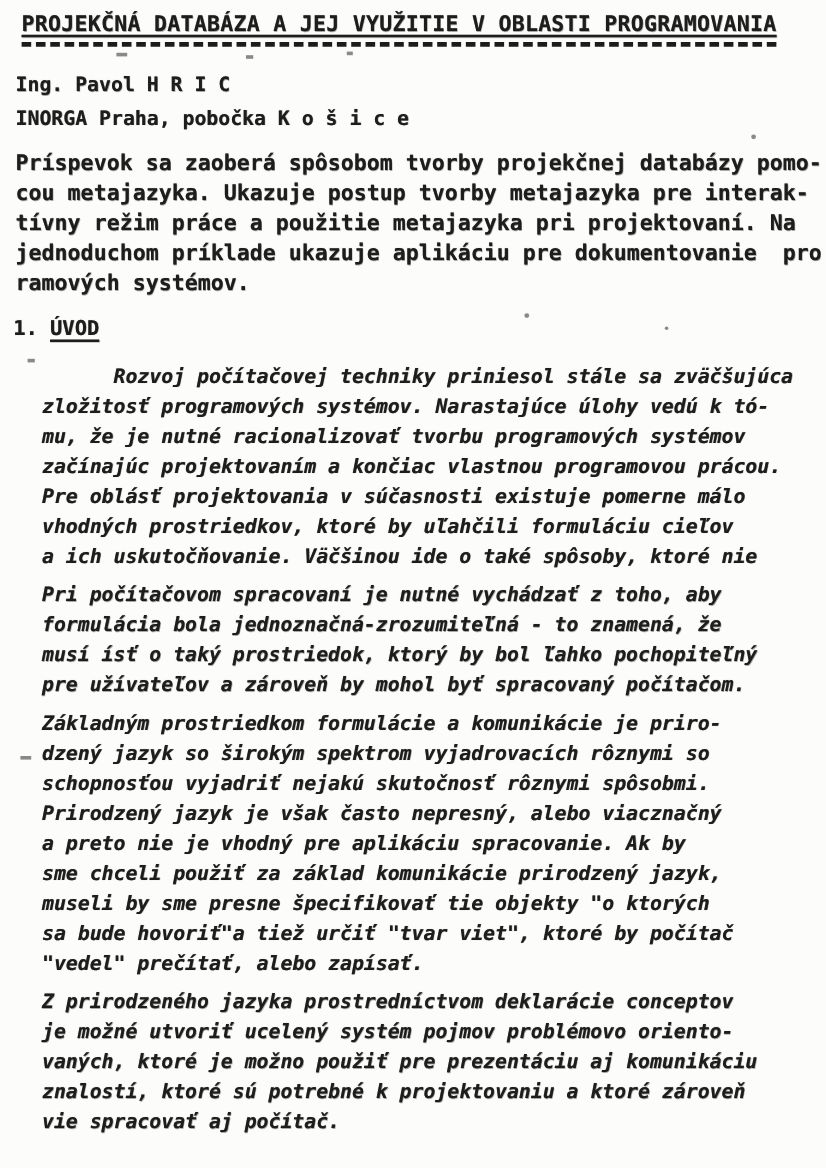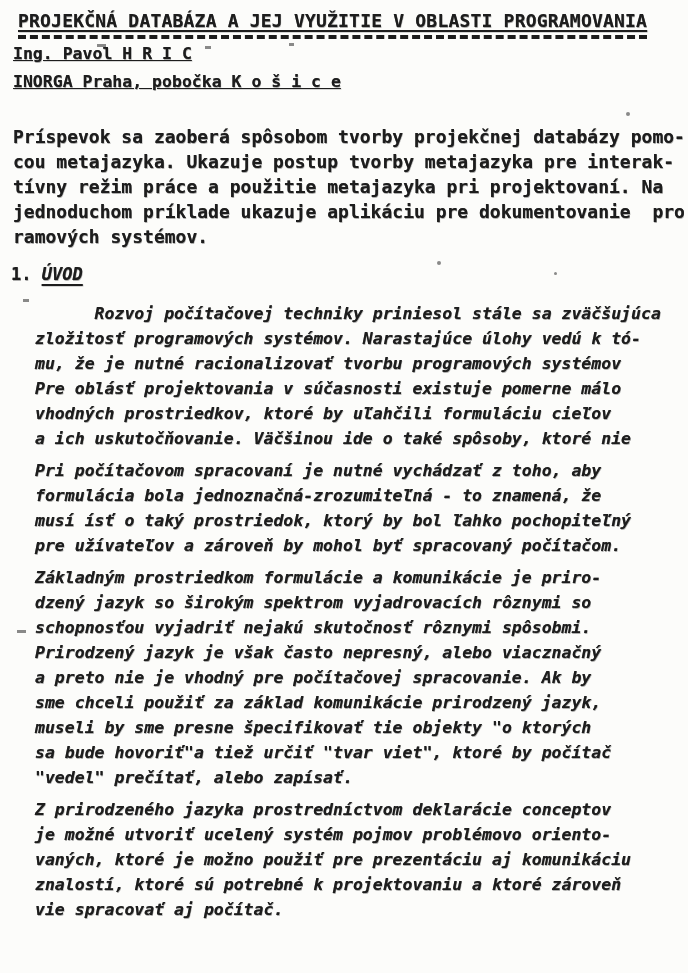--- a/index.html
+++ b/index.html
@@ -30,23 +30,22 @@
     font-size: 18px;
     letter-spacing: 0.2px;
     text-decoration: underline;
     text-decoration-thickness: 2px;
     text-underline-offset: 3px;
     white-space: pre;
   }
   .author {
     position: absolute;
     left: 13px;
-    top: 40px;
+    top: 57px;
     font-size: 16.5px;
-    text-decoration: underline;
   }
   .author .aline {
     height: 28px;
     line-height: 28px;
     white-space: pre;
   }
   .abstract {
     position: absolute;
     left: 13px;
     top: 124px;
@@ -56,21 +55,20 @@
     position: absolute;
     left: 11px;
     top: 264px;
     font-size: 17px;
     white-space: pre;
   }
   .hul {
     text-decoration: underline;
     text-decoration-thickness: 2px;
     text-underline-offset: 4px;
-    font-style: italic;
   }
   .bodytext {
     position: absolute;
     left: 35px;
     top: 301px;
     font-size: 16.5px;
   }
   .para { margin-bottom: 7px; font-style: italic; }
   .tline {
     height: 25px;
@@ -106,36 +104,37 @@
       <div class="tline">ramových systémov.</div>
     </div>
 
   <div class="sec-heading"><span>1. </span><span class="hul">ÚVOD</span></div>
 
   <div class="bodytext">
     <div class="para">
         <div class="tline">      Rozvoj počítačovej techniky priniesol stále sa zväčšujúca</div>
         <div class="tline">zložitosť programových systémov. Narastajúce úlohy vedú k tó-</div>
         <div class="tline">mu, že je nutné racionalizovať tvorbu programových systémov</div>
+        <div class="tline">začínajúc projektovaním a končiac vlastnou programovou prácou.</div>
         <div class="tline">Pre oblásť projektovania v súčasnosti existuje pomerne málo</div>
         <div class="tline">vhodných prostriedkov, ktoré by uľahčili formuláciu cieľov</div>
         <div class="tline">a ich uskutočňovanie. Väčšinou ide o také spôsoby, ktoré nie</div>
       </div>
     <div class="para">
         <div class="tline">Pri počítačovom spracovaní je nutné vychádzať z toho, aby</div>
         <div class="tline">formulácia bola jednoznačná-zrozumiteľná - to znamená, že</div>
         <div class="tline">musí ísť o taký prostriedok, ktorý by bol ľahko pochopiteľný</div>
         <div class="tline">pre užívateľov a zároveň by mohol byť spracovaný počítačom.</div>
       </div>
     <div class="para">
         <div class="tline">Základným prostriedkom formulácie a komunikácie je priro-</div>
         <div class="tline">dzený jazyk so širokým spektrom vyjadrovacích rôznymi so</div>
         <div class="tline">schopnosťou vyjadriť nejakú skutočnosť rôznymi spôsobmi.</div>
         <div class="tline">Prirodzený jazyk je však často nepresný, alebo viacznačný</div>
-        <div class="tline">a preto nie je vhodný pre počítačovej spracovanie. Ak by</div>
+        <div class="tline">a preto nie je vhodný pre aplikáciu spracovanie. Ak by</div>
         <div class="tline">sme chceli použiť za základ komunikácie prirodzený jazyk,</div>
         <div class="tline">museli by sme presne špecifikovať tie objekty "o ktorých</div>
         <div class="tline">sa bude hovoriť"a tiež určiť "tvar viet", ktoré by počítač</div>
         <div class="tline">"vedel" prečítať, alebo zapísať.</div>
       </div>
     <div class="para">
         <div class="tline">Z prirodzeného jazyka prostredníctvom deklarácie conceptov</div>
         <div class="tline">je možné utvoriť ucelený systém pojmov problémovo oriento-</div>
         <div class="tline">vaných, ktoré je možno použiť pre prezentáciu aj komunikáciu</div>
         <div class="tline">znalostí, ktoré sú potrebné k projektovaniu a ktoré zároveň</div>

